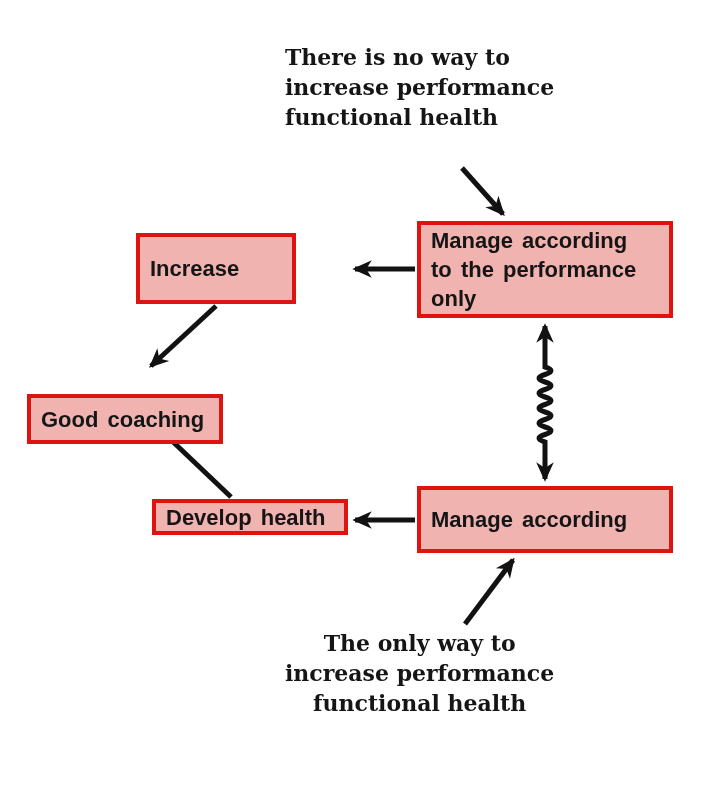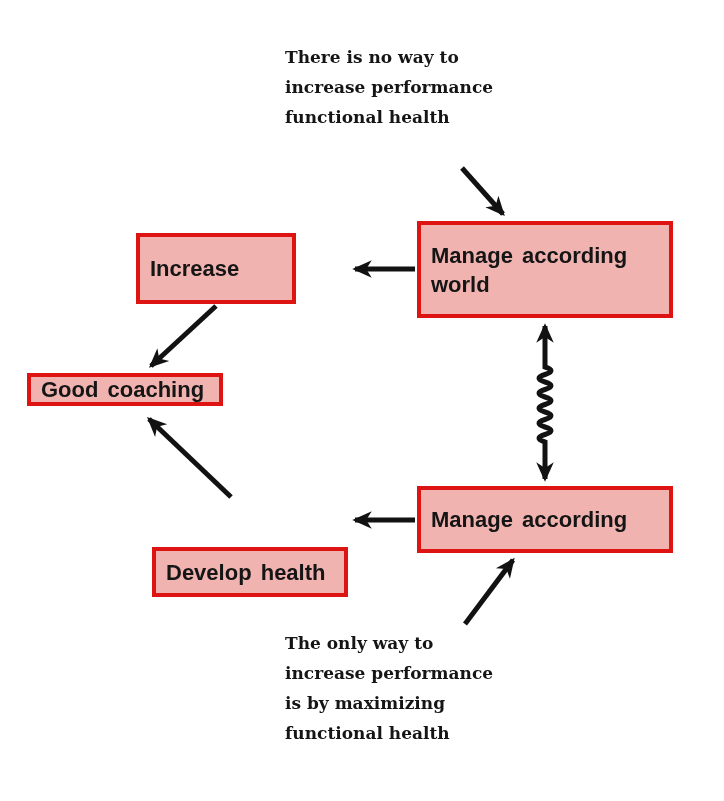--- a/index.html
+++ b/index.html
@@ -40,31 +40,31 @@
     flex-direction:column;
     justify-content:center;
     padding:0 8px 0 10px;
     white-space:nowrap;
   }
   .note{
     position:absolute;
     color:var(--text);
     font-family:"DejaVu Serif","Liberation Serif",serif;
     font-weight:bold;
-    font-size:17px;
+    font-size:22px;
     line-height:30px;
     white-space:nowrap;
   }
   .node-performance-world{left:417px;top:221px;width:256px;height:97px;}
   .node-increase-performance{left:136px;top:233px;width:160px;height:71px;}
-  .node-good-coaching{left:27px;top:373px;width:196px;height:33px;}
-  .node-develop-health{left:152px;top:499px;width:196px;height:50px;margin-top:48px;}
+  .node-good-coaching{left:27px;top:394px;width:196px;height:50px;}
+  .node-develop-health{left:152px;top:499px;width:196px;height:36px;}
   .node-health-world{left:417px;top:486px;width:256px;height:67px;}
   .note-top{left:285px;top:42px;}
-  .note-bottom{left:285px;top:628px;}
+  .note-bottom{left:285px;top:628px;text-align:center;}
 </style>
 </head>
 <body>
 
 <div class="canvas">
 
   <svg class="arrow-layer" viewBox="0 0 724 801" xmlns="http://www.w3.org/2000/svg">
     <defs>
       <marker id="arrowhead" viewBox="0 0 10 10" refX="8.6" refY="5" markerWidth="4.3" markerHeight="3.9" orient="auto-start-reverse">
         <path d="M0,0.5 L10,5 L0,9.5 L2.9,5 Z"></path>
@@ -87,27 +87,27 @@
 
   <div class="note note-top">
     <div>There is no way to</div>
     <div>increase performance</div>
     <div>functional health</div>
   </div>
 
   <div class="note note-bottom">
     <div>The only way to</div>
     <div>increase performance</div>
-    <div>is by maximizing</div>
     <div>functional health</div>
   </div>
 
   <div class="node node-performance-world">
     <div>Manage according</div>
-    <div>world</div>
+    <div>to the performance</div>
+    <div>only</div>
   </div>
 
   <div class="node node-increase-performance">
     <div>Increase</div>
   </div>
 
   <div class="node node-good-coaching">
     <div>Good coaching</div>
   </div>
 

